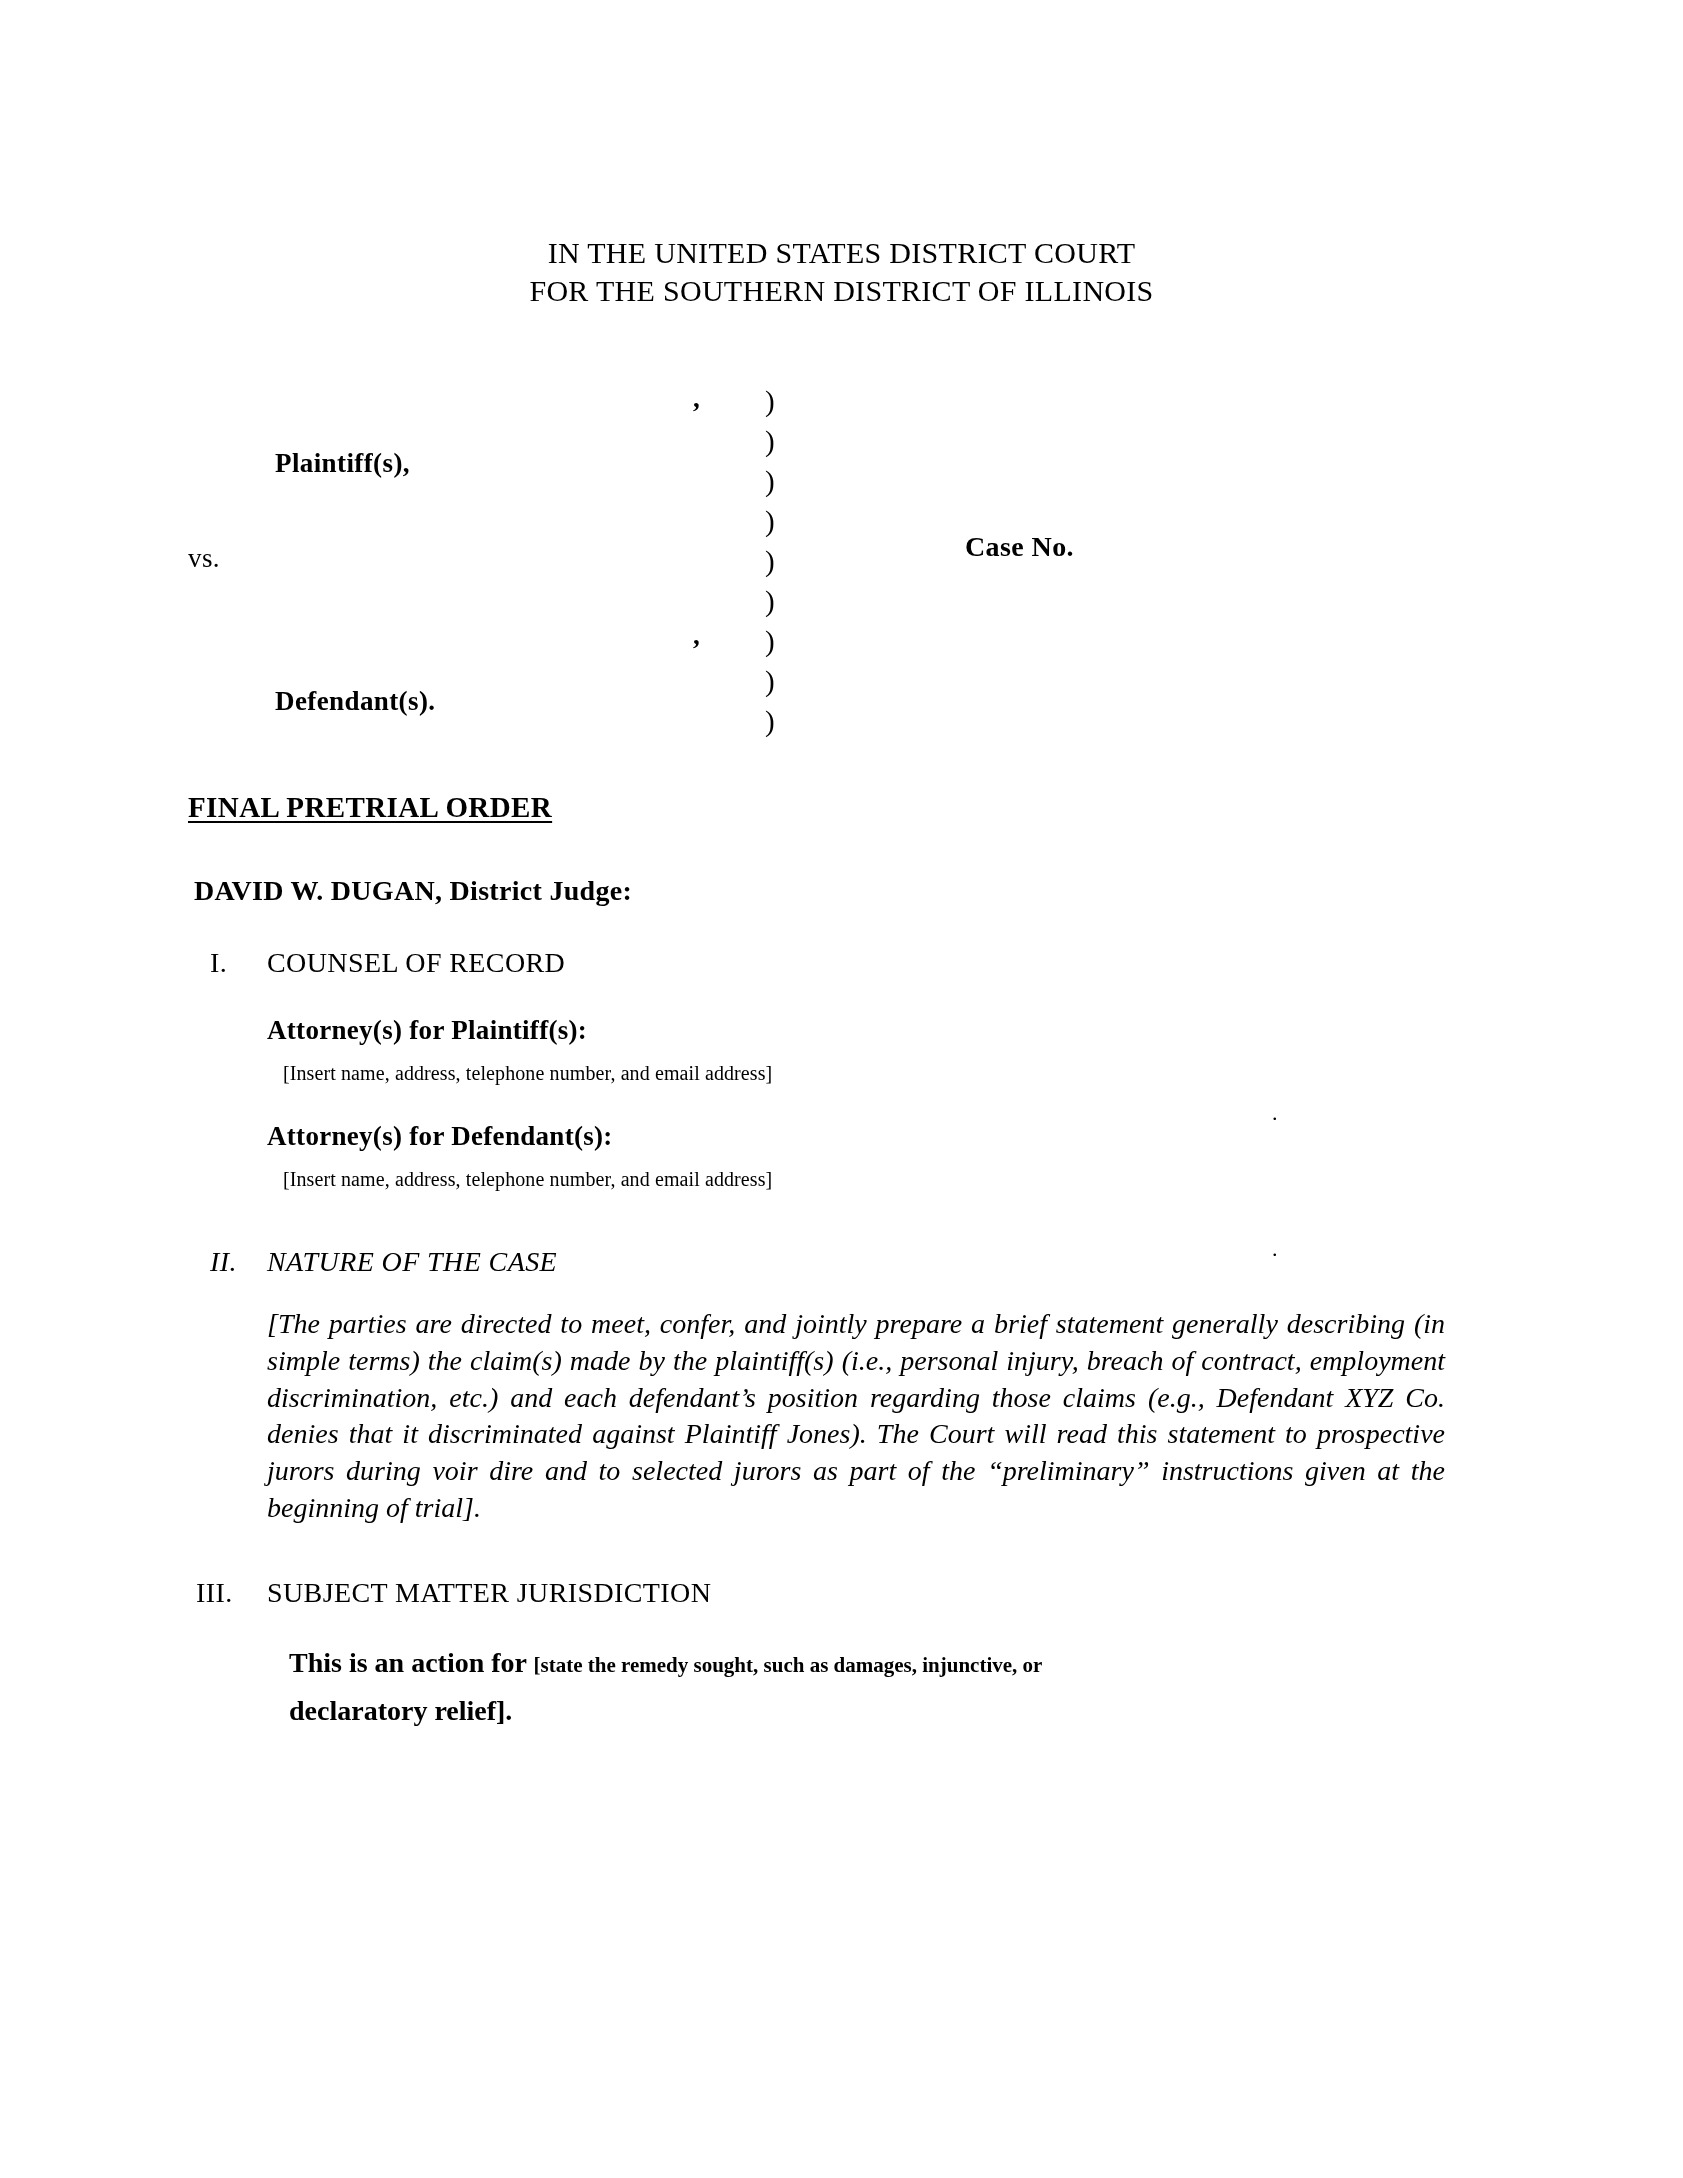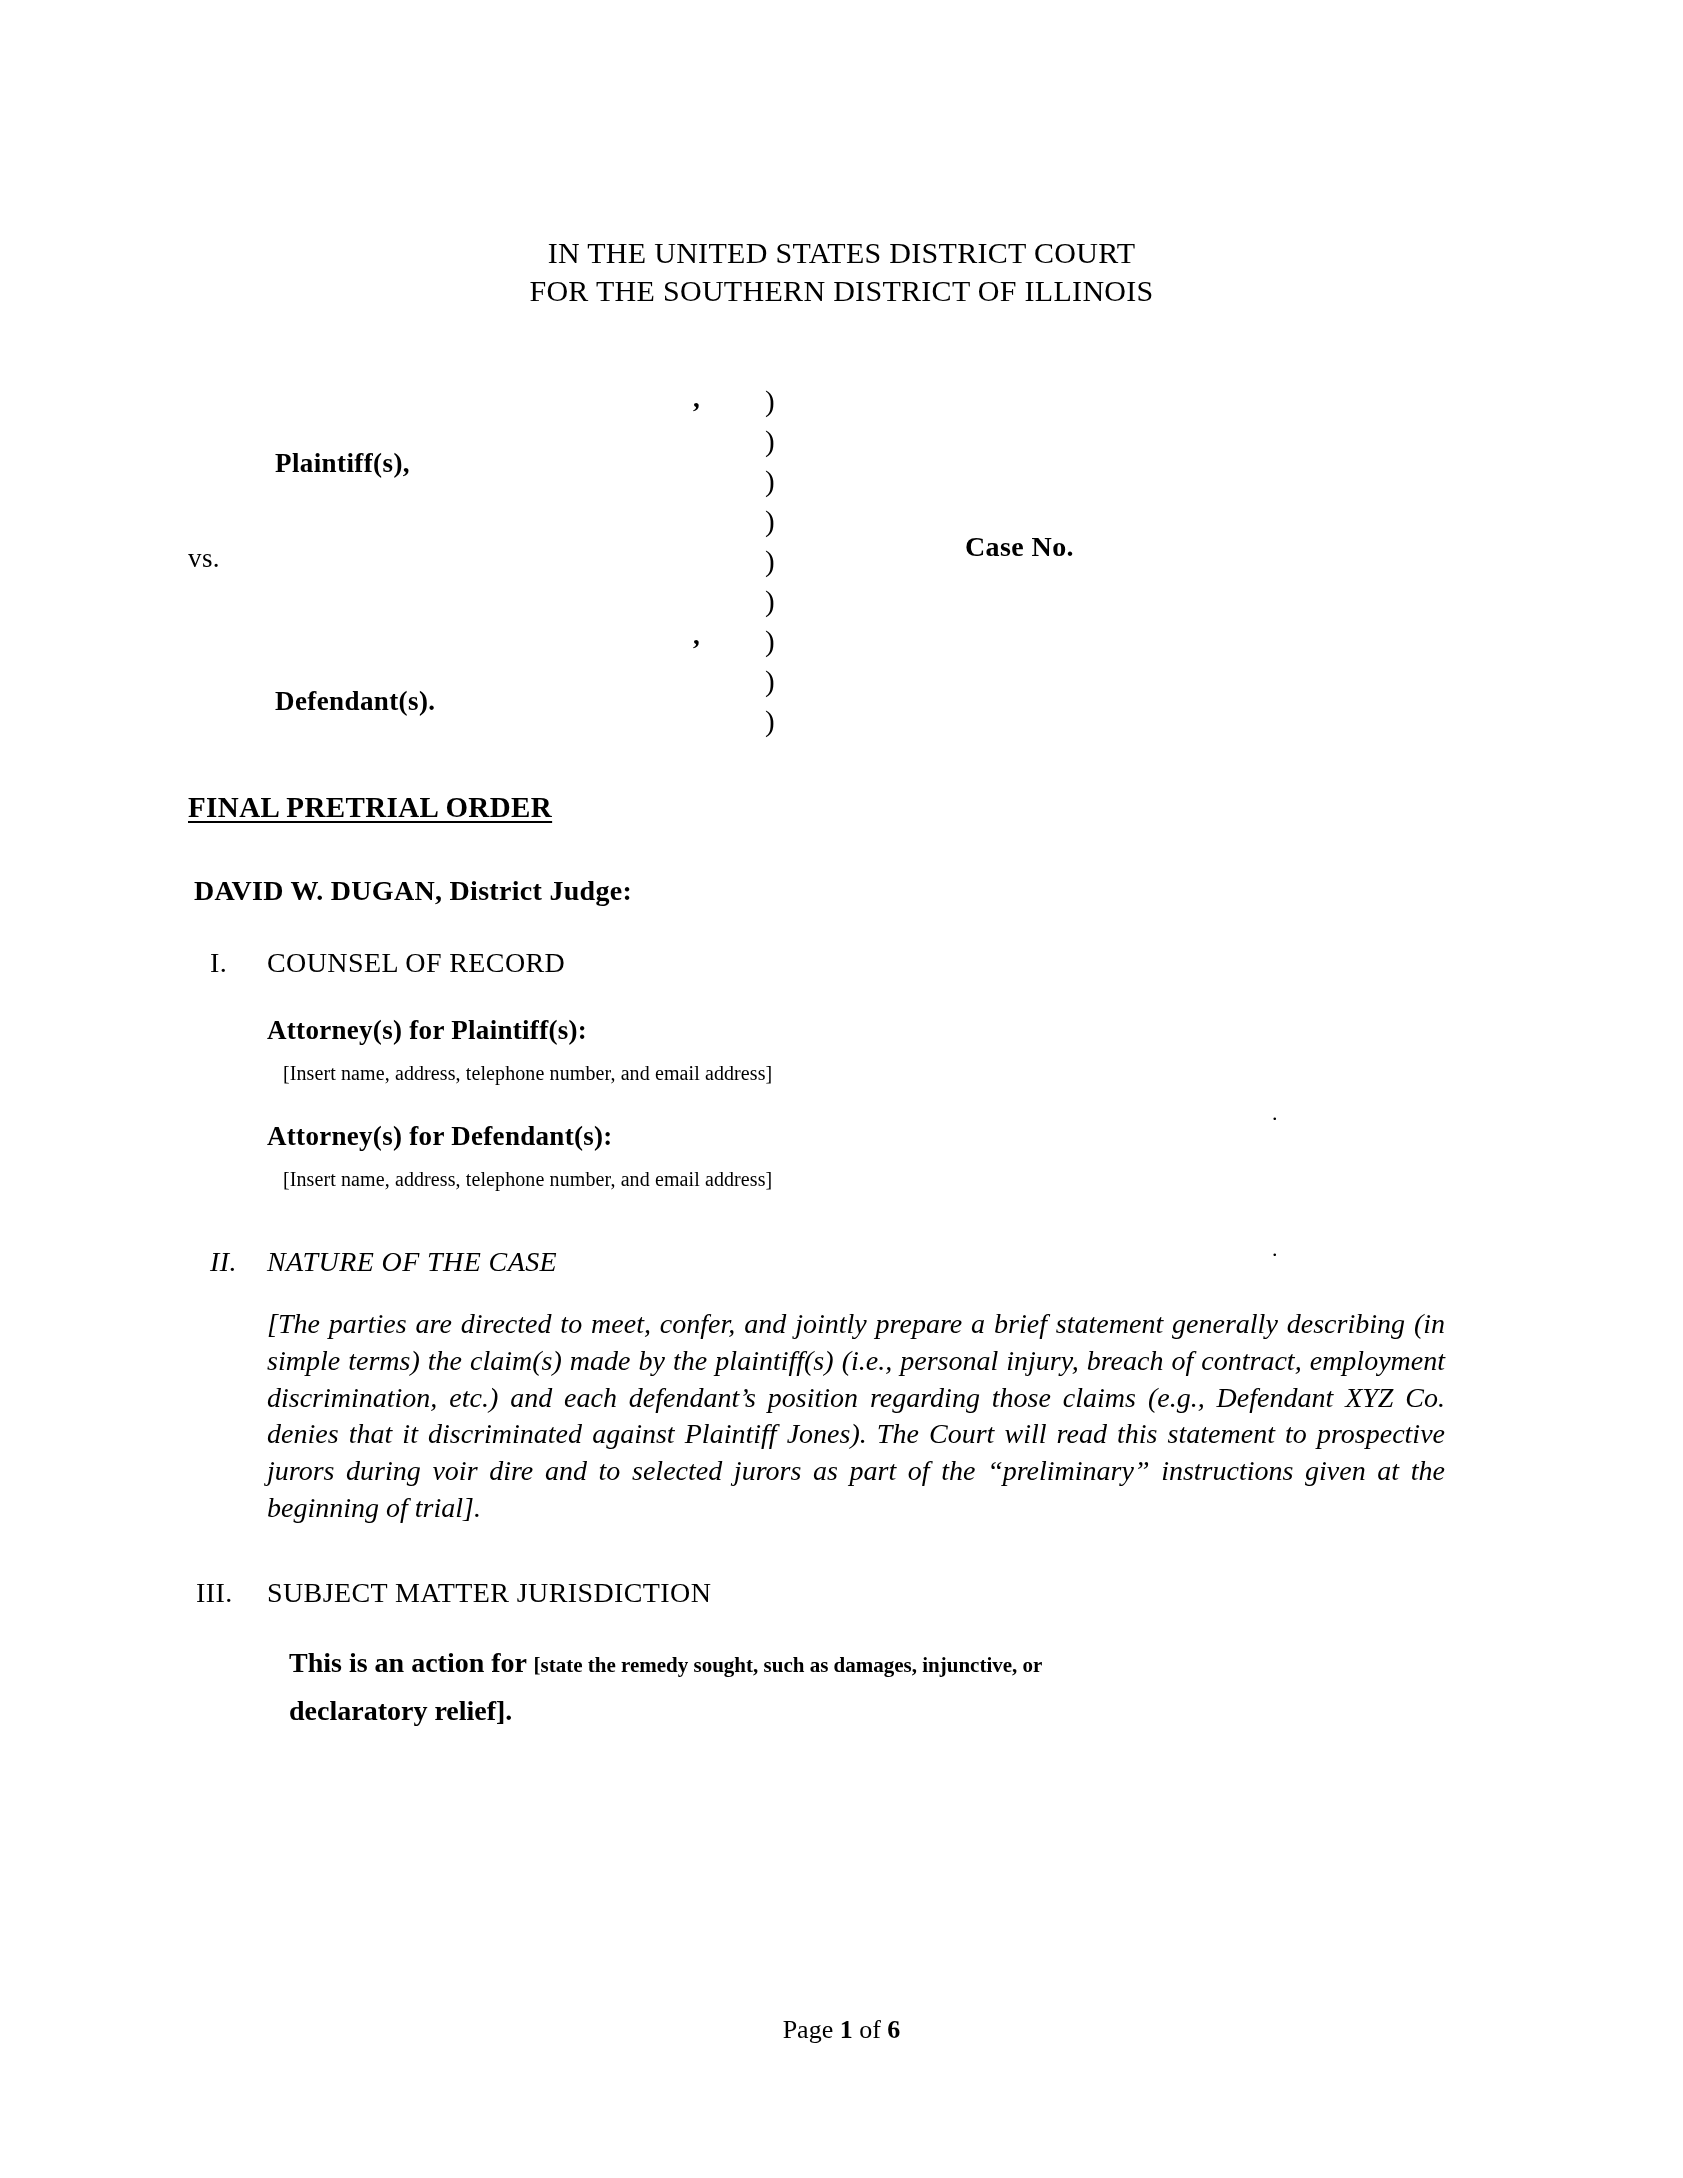--- a/index.html
+++ b/index.html
@@ -255,20 +255,14 @@
       </div>
       <div class="juris-line">
         <span>This is an action for</span>
         <span class="juris-small">[state the remedy sought, such as damages, injunctive, or</span>
         <div>declaratory relief].</div>
       </div>
     </div>
 
   </div>
 
-  <div class="footer">
-    <span>Page</span>
-    <b>1</b>
-    <span>of</span>
-    <b>6</b>
-  </div>
 </div>
 
 
 </body></html>

